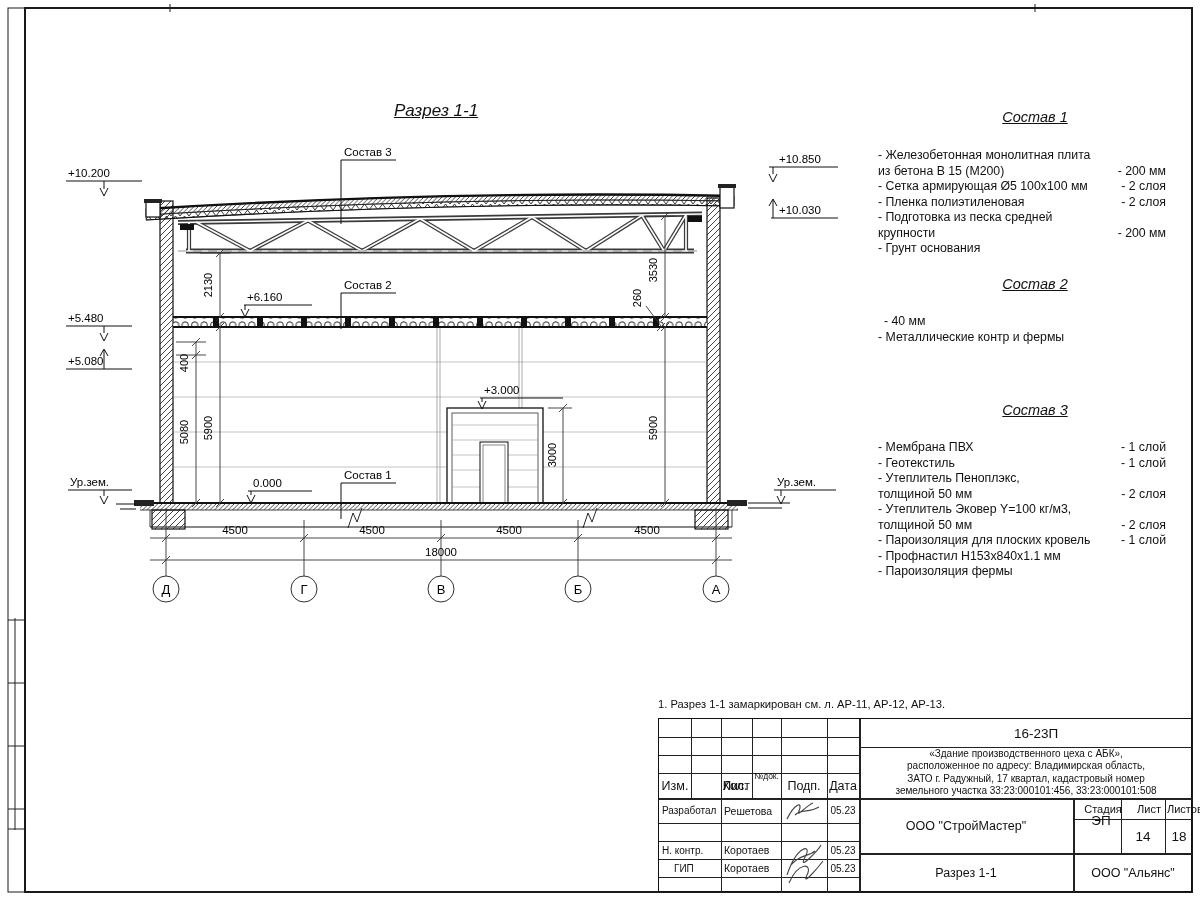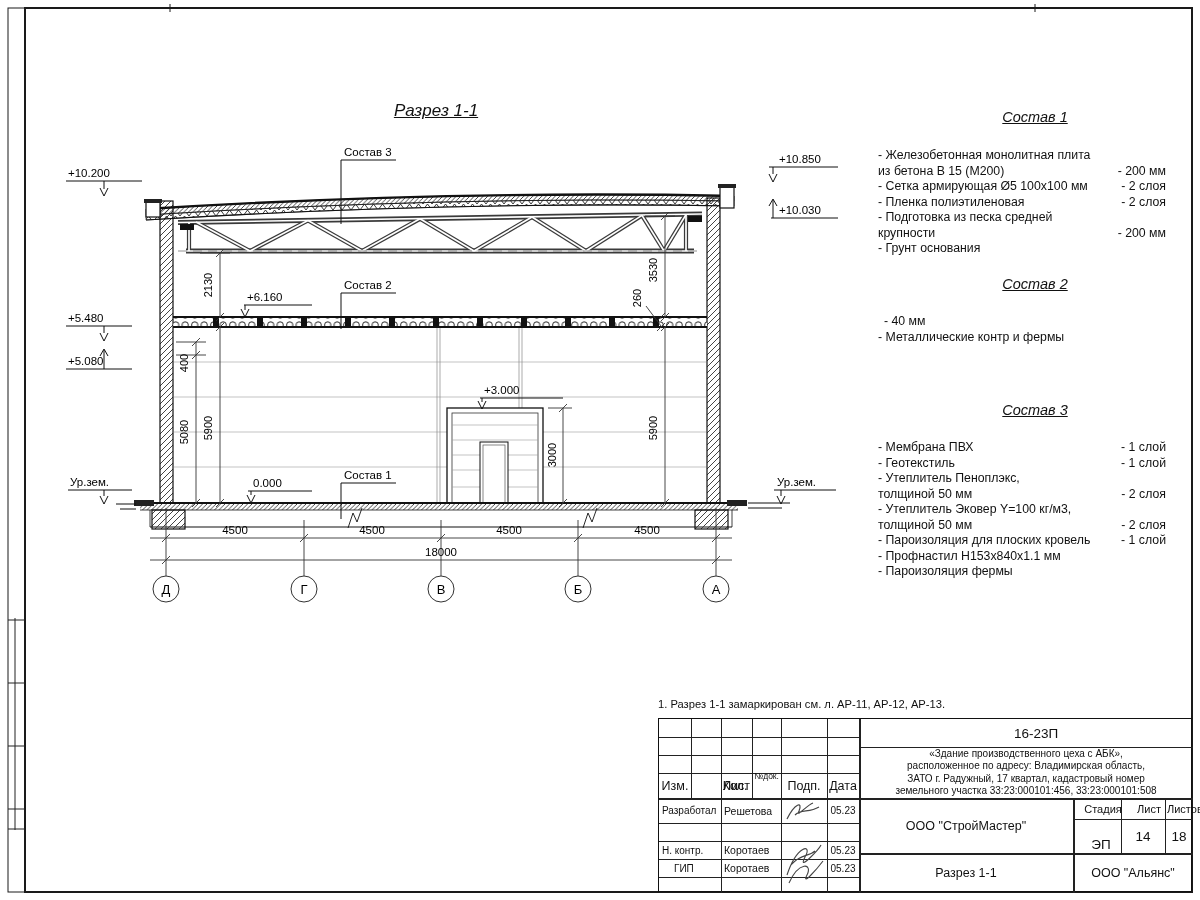--- a/index.html
+++ b/index.html
@@ -462,20 +462,20 @@
   <div class="cell" style="left:200px;top:28px;width:334px;height:51px;">
         <div class="desc">«Здание производственного цеха с АБК»,
 расположенное по адресу: Владимирская область,
 ЗАТО г. Радужный, 17 квартал, кадастровый номер
 земельного участка 33:23:000101:456, 33:23:000101:508</div>
       </div>
   <div class="cell f12" style="left:200px;top:79px;width:214px;height:55px;">ООО "СтройМастер"</div>
   <div class="cell f11" style="left:414px;top:79px;width:48px;height:21px;">Стадия</div>
   <div class="cell f11" style="left:462px;top:79px;width:44px;height:21px;">Лист</div>
   <div class="cell f11" style="left:506px;top:79px;width:28px;height:21px;overflow:visible;justify-content:flex-start;padding-left:2px;">Листов</div>
-  <div class="cell f13" style="left:414px;top:108px;width:48px;height:34px;padding-left:8px;">ЭП</div>
+  <div class="cell f13" style="left:414px;top:84px;width:48px;height:34px;padding-left:8px;">ЭП</div>
   <div class="cell f13" style="left:462px;top:100px;width:44px;height:34px;">14</div>
   <div class="cell f13" style="left:506px;top:100px;width:28px;height:34px;">18</div>
   <div class="cell f12" style="left:200px;top:134px;width:214px;height:40px;">Разрез 1-1</div>
   <div class="cell f12" style="left:414px;top:134px;width:120px;height:40px;">ООО "Альянс"</div>
 </div>
 
 </div>
 
 </body></html>

